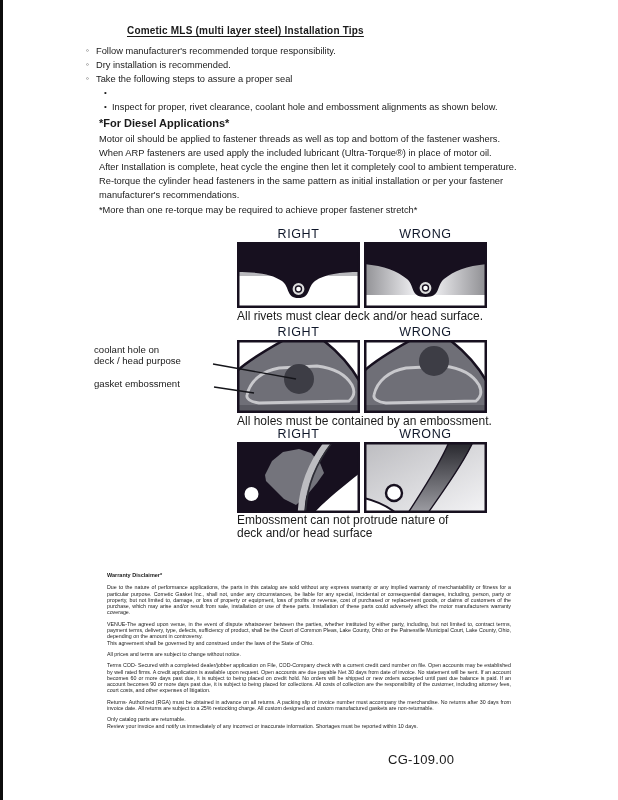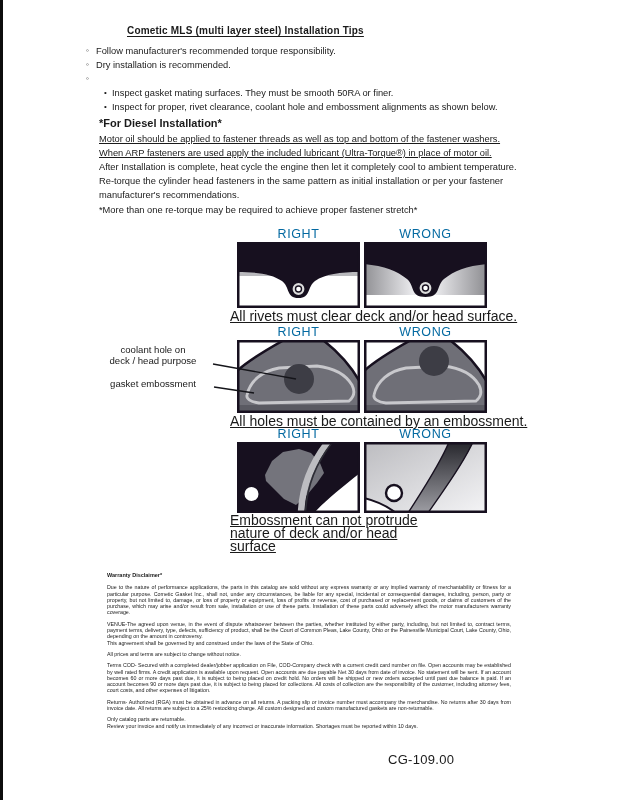--- a/index.html
+++ b/index.html
@@ -14,29 +14,29 @@
     text-decoration:underline; text-underline-offset:2px; letter-spacing:0.2px;margin-left:28px;
   }
   .bullets { position:absolute; left:86px; top:44px; font-size:9.3px; line-height:14px; }
   .bullet { display:flex; }
   .bullet .mk { width:10px; flex:none; font-size:8px; }
   .subs { margin-left:18px; }
   .subs .mk { width:8px; }
 
   .diesel-h { position:absolute; left:99px; top:117px; font-size:11px; font-weight:bold; }
   .para { position:absolute; left:99px; width:418px; font-size:9.3px; line-height:14px; }
-  .p1 { top:132px;text-decoration:underline; }
+  .p1 { top:132px; }
   .p2 { top:160px; }
   .note { top:203px; }
 
-  .dlabel { position:absolute; width:123px; text-align:center; font-size:12.5px; letter-spacing:0.6px; color:#0369a1; }
-  .cap { position:absolute; left:230px; font-size:14px; line-height:13px;text-decoration:underline; }
+  .dlabel { position:absolute; width:123px; text-align:center; font-size:12.5px; letter-spacing:0.6px; color:#0f172a; }
+  .cap { position:absolute; left:237px; font-size:12px; line-height:13px; }
   .box { position:absolute; }
 
-  .callout { position:absolute; left:94px; width:118px; text-align:center; font-size:9.6px; line-height:11px; }
+  .callout { position:absolute; left:94px; width:118px; text-align:left; font-size:9.6px; line-height:11px; }
   .co1 { top:344px; }
   .co2 { top:378px; }
   .leader-overlay { position:absolute; left:0; top:0; width:618px; height:800px; pointer-events:none; }
 
   .warranty { position:absolute; left:107px; top:572px; width:404px; font-size:5.3px; line-height:6.3px; text-align:justify; }
   .warranty .wh { font-weight:bold; font-size:5.5px; margin-bottom:6px; text-align:left; }
   .wblock { margin-bottom:5px; }
 
   .footer { position:absolute; left:388px; top:752px; font-size:13px; letter-spacing:0.3px; }
 </style>
@@ -52,34 +52,34 @@
     <div class="bullet">
       <span class="mk">◦</span>
       <span>Follow manufacturer's recommended torque responsibility.</span>
     </div>
     <div class="bullet">
       <span class="mk">◦</span>
       <span>Dry installation is recommended.</span>
     </div>
     <div class="bullet">
       <span class="mk">◦</span>
+      <span>Take the following steps to assure a proper seal</span>
     </div>
     <div class="subs">
       <div class="bullet">
         <span class="mk">•</span>
-        <span>Inspect gasket mating surfaces.  They must be smooth 50RA or finer.</span>
       </div>
       <div class="bullet">
         <span class="mk">•</span>
         <span>Inspect for proper, rivet clearance, coolant hole and embossment alignments as shown below.</span>
       </div>
     </div>
   </div>
 
-  <div class="diesel-h">*For Diesel Installation*</div>
+  <div class="diesel-h">*For Diesel Applications*</div>
   <div class="para p1">Motor oil should be applied to fastener threads as well as top and bottom of the fastener washers. When ARP fasteners are used apply the included lubricant (Ultra-Torque®) in place of motor oil.</div>
   <div class="para p2">After Installation is complete, heat cycle the engine then let it completely cool to ambient temperature. Re-torque the cylinder head fasteners in the same pattern as initial installation or per your fastener manufacturer's recommendations.</div>
   <div class="para note">*More than one re-torque may be required to achieve proper fastener stretch*</div>
 
   <div class="dlabel" style="left:237px; top:227px;">RIGHT</div>
   <div class="dlabel" style="left:364px; top:227px;">WRONG</div>
 
   <svg class="box" style="left:237px; top:242px;" width="123" height="66" viewBox="0 0 123 66">
     <rect x="0" y="0" width="123" height="66" fill="#ffffff"></rect>
     <polygon points="2,27 48,34 2,34" fill="#b9b9bd"></polygon>

